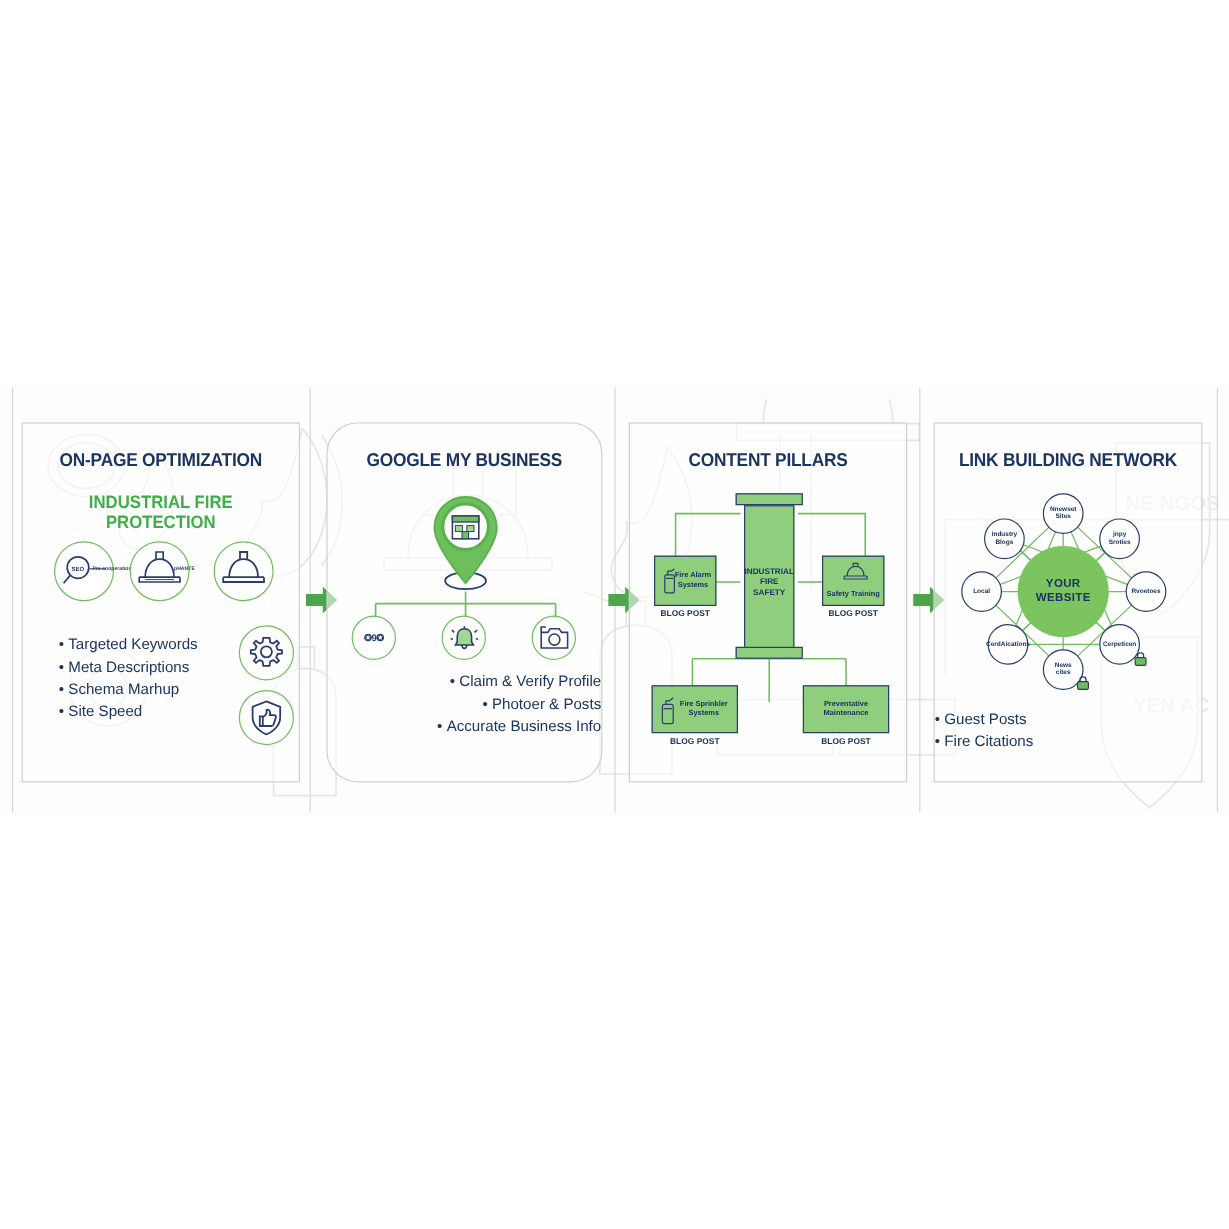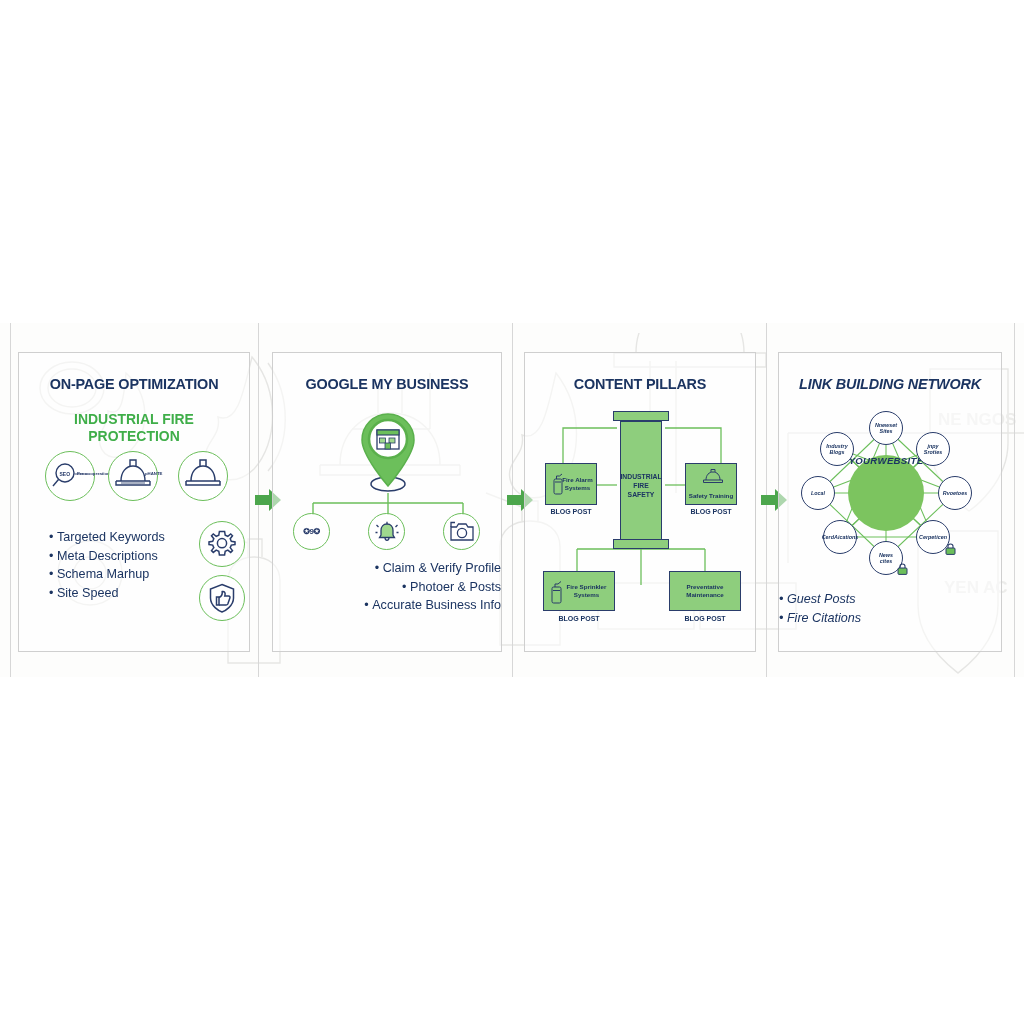--- a/index.html
+++ b/index.html
@@ -23,23 +23,23 @@
   }
 
   
   .panel{
     position:absolute;
     background:rgba(255,255,255,0.55);
     border:1px solid #cfcfcf;
     box-sizing:border-box;
   }
   .p1{left:18px;  top:352px; width:232px; height:300px;}
-  .p2{left:272px; top:352px; width:230px; height:300px;}
+  .p2{left:272px; top:352px; width:230px; height:300px;border-radius:26px;}
   .p3{left:524px; top:352px; width:232px; height:300px;}
-  .p4{left:778px; top:352px; width:224px; height:300px;font-style:italic;}
+  .p4{left:778px; top:352px; width:224px; height:300px;}
 
   .ptitle{
     position:absolute;left:0;width:100%;text-align:center;
     color:#1b3461;font-weight:700;font-size:15.5px;
     letter-spacing:-0.2px;
     font-family:"Liberation Sans Narrow","Liberation Sans",sans-serif;
     transform:scaleX(0.93);
   }
   .psub{
     position:absolute;left:0;width:100%;text-align:center;
@@ -77,21 +77,21 @@
 
   
   .node{
     position:absolute;border:1.3px solid #2a3d6b;border-radius:50%;
     box-sizing:border-box;background:#ffffff;
     display:flex;align-items:center;justify-content:center;text-align:center;
     color:#1b3461;font-size:5.4px;font-weight:700;line-height:6.5px;padding:2px;
   }
   .hub{
     position:absolute;border-radius:50%;background:#7cc45f;
-    display:flex;align-items:flex-start;justify-content:center;
+    display:flex;flex-direction:column;align-items:center;justify-content:center;
     color:#1b3461;font-size:9.6px;font-weight:700;line-height:12px;letter-spacing:.3px;
   }
   .lock{position:absolute;width:11px;height:12px;}
 
   svg{display:block;overflow:visible;}
 </style>
 </head>
 <body>
 
 <div id="stage">

